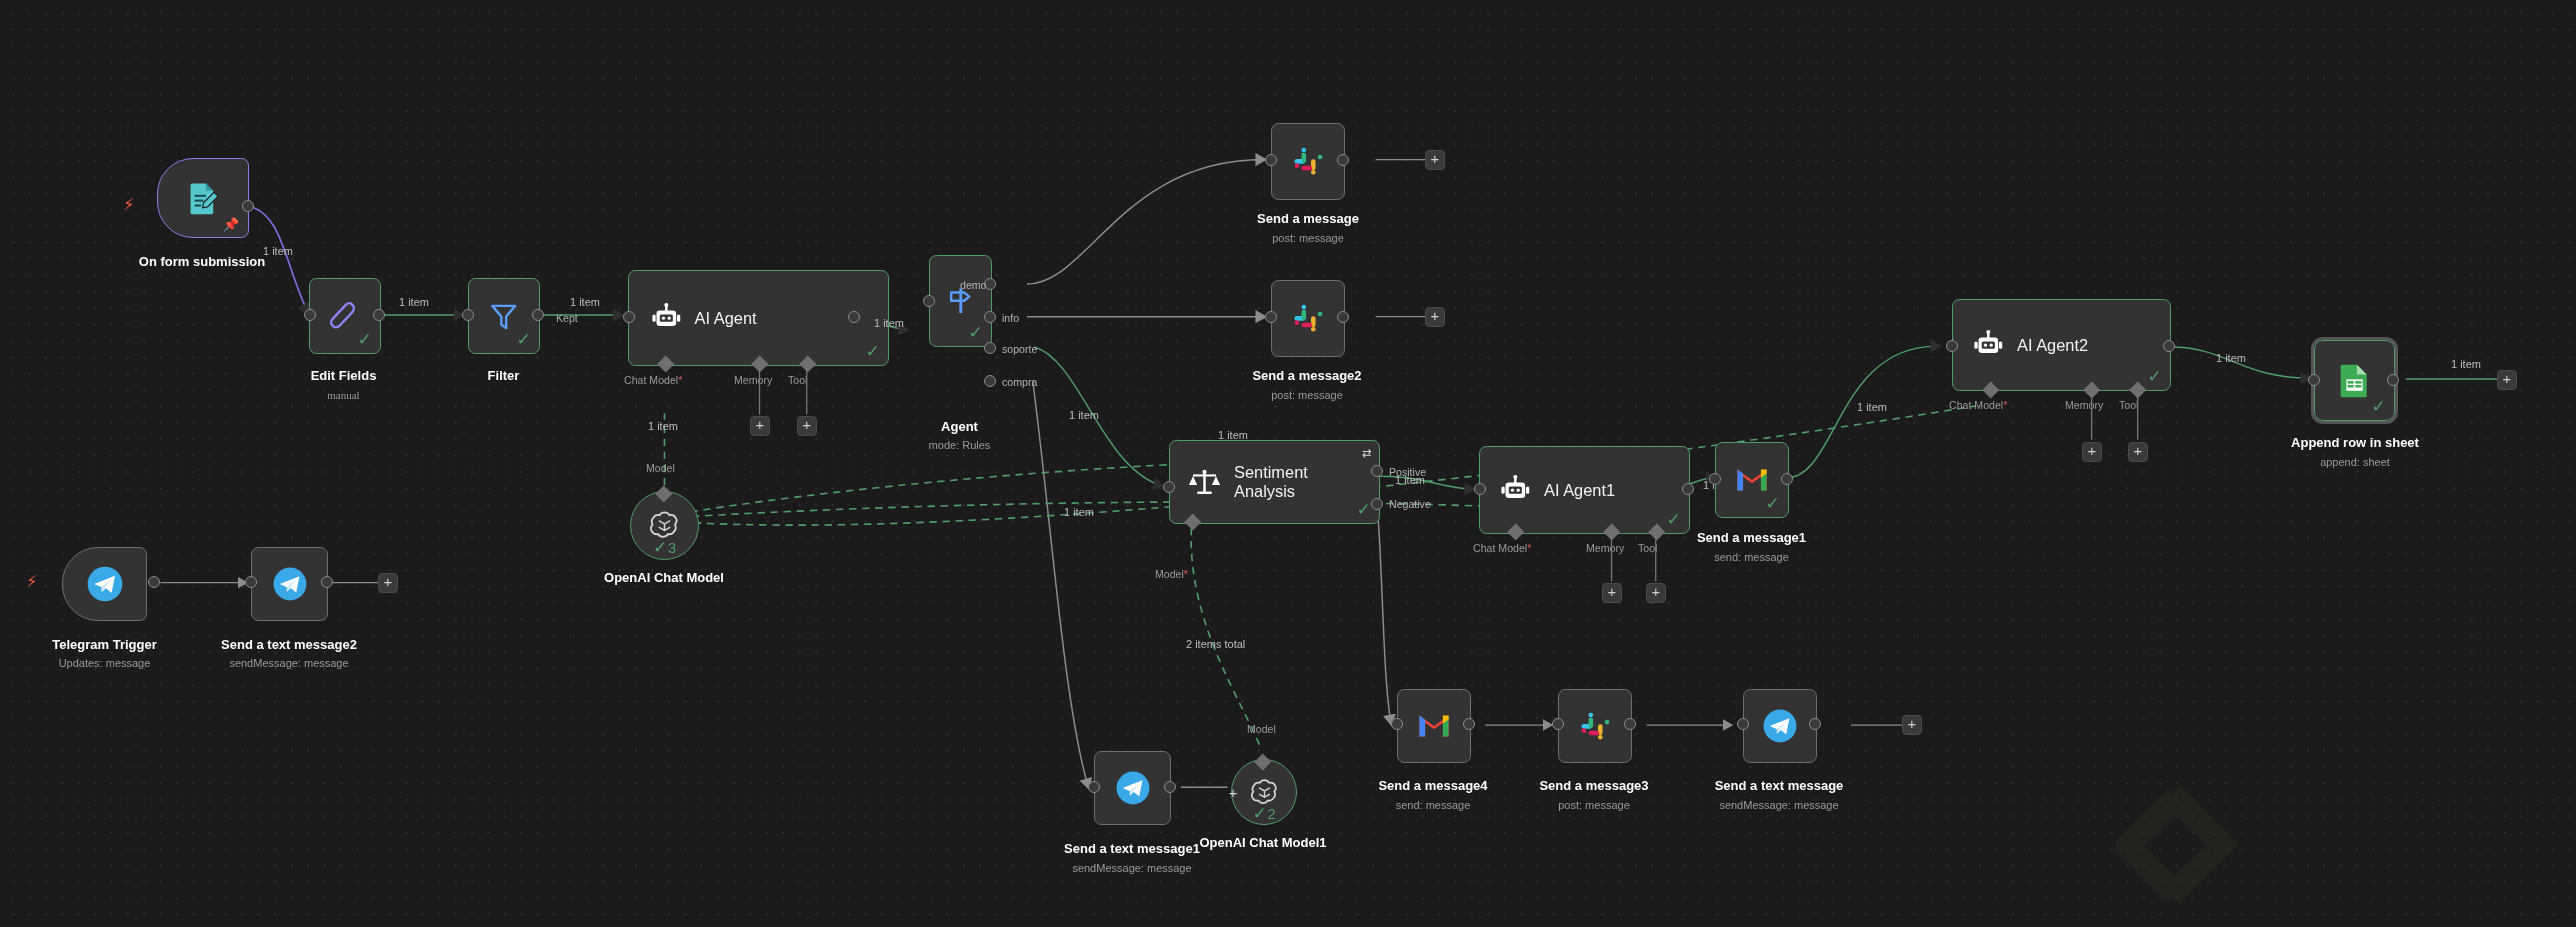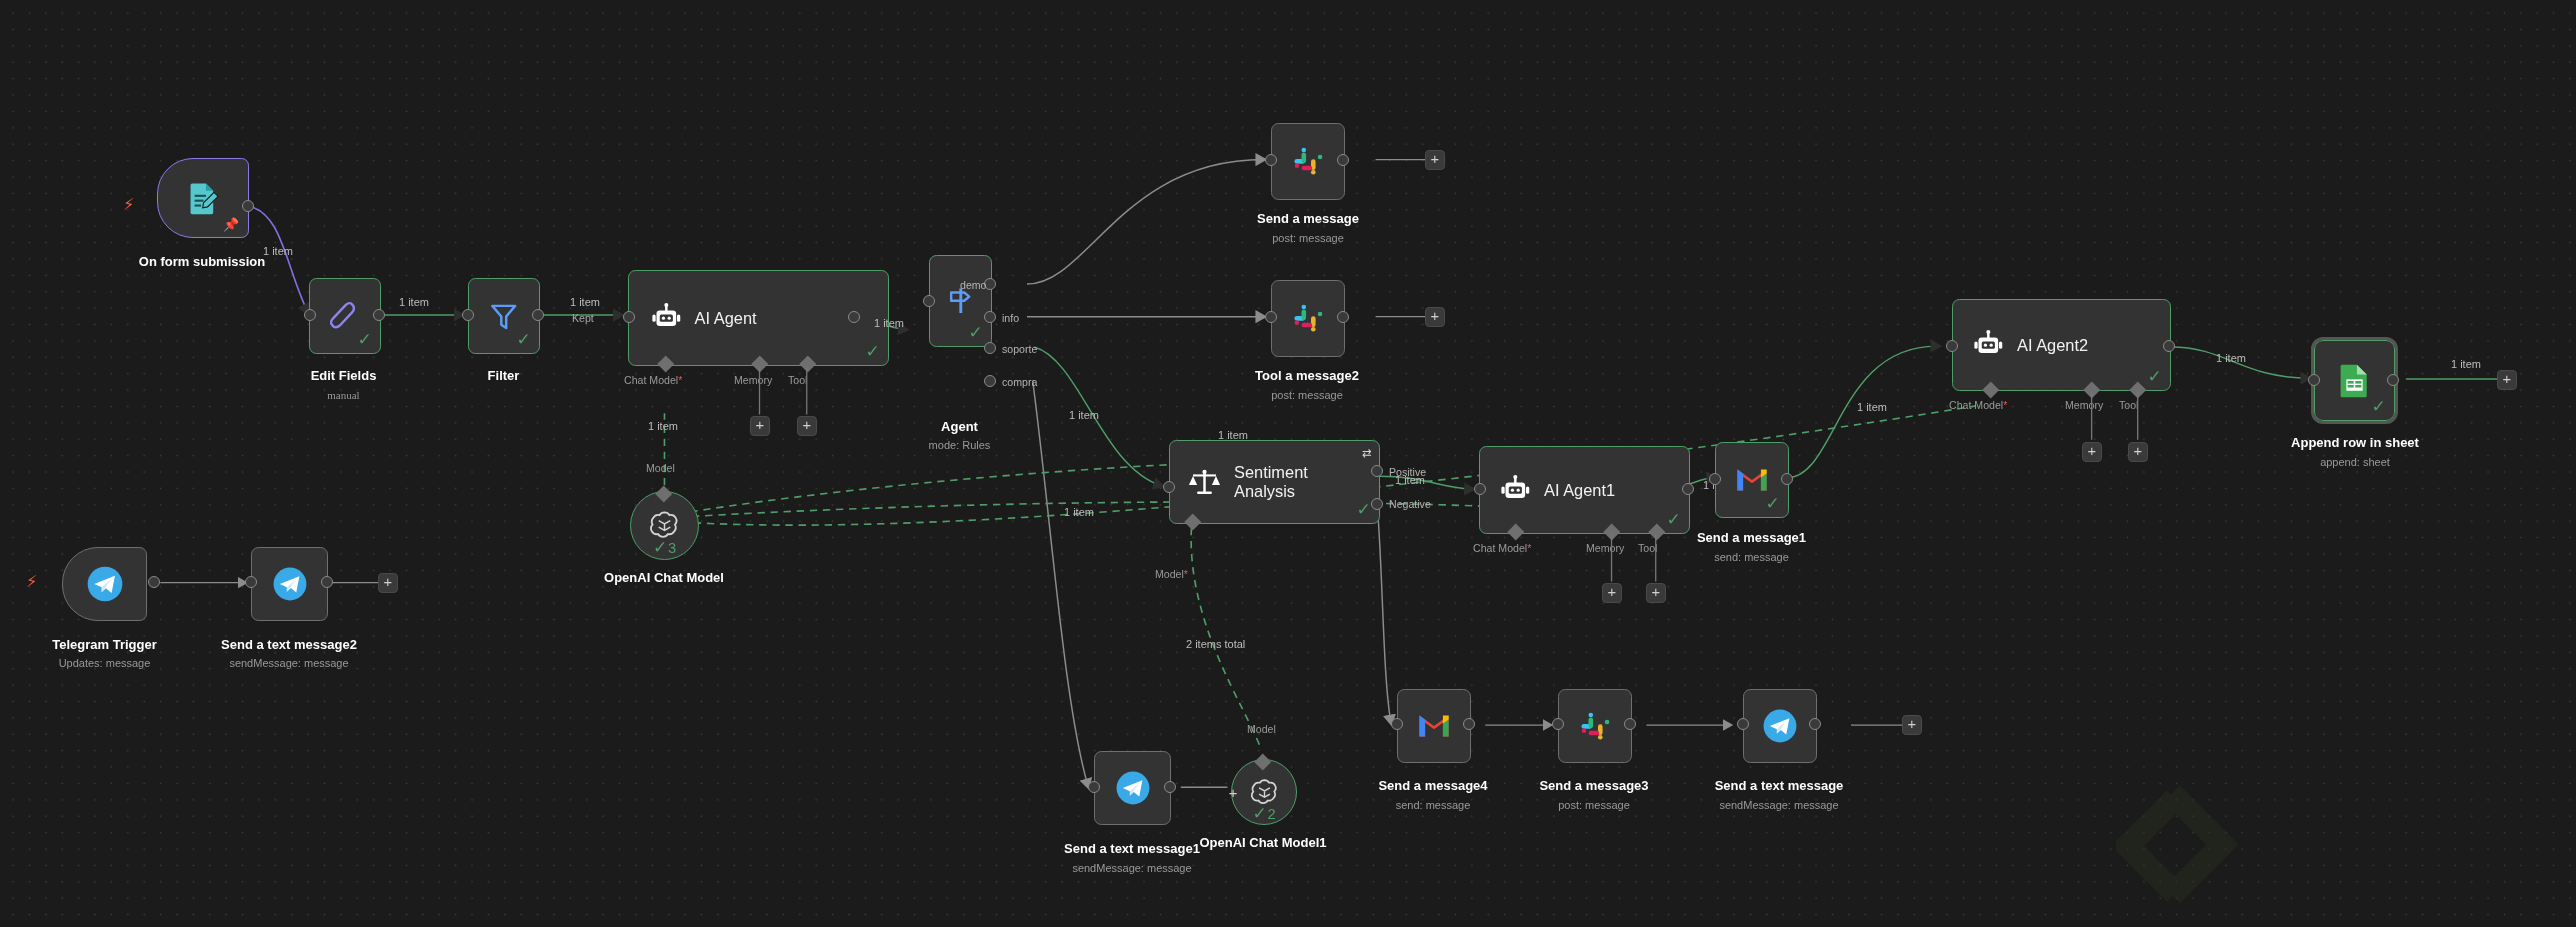--- a/index.html
+++ b/index.html
@@ -184,21 +184,21 @@
           <path d="M4 6 h28 l-11 13 v14 l-6 -4 v-10 z" fill="none" stroke="#5b9df9" stroke-width="3" stroke-linejoin="round"></path>
         </svg>
       </span>
       <span class="check">✓</span>
     </div>
   </div>
   <div class="port" style="left:462px;top:309px;"></div>
   <div class="port" style="left:532px;top:309px;"></div>
   <div class="caption" style="left:442px;top:368px;width:123px;">Filter</div>
   <div class="itemlabel" style="left:570px;top:296px;">1 item</div>
-  <div class="elabel" style="left:572px;top:312px;">Kept</div>
+  <div class="elabel" style="left:556px;top:312px;">Kept</div>
 
   <div class="node" style="left:628px;top:270px;width:259px;height:94px;">
     <div class="nbox ok wide">
       <span class="icon" style="margin-left:19.6px;">
         <svg width="33" height="29.5" viewBox="0 0 40 36">
           <rect x="9" y="9" width="24" height="19" rx="4" fill="#fff"></rect>
           <rect x="13" y="14" width="16" height="9" rx="2" fill="#333"></rect>
           <circle cx="17.5" cy="18.5" r="2" fill="#fff"></circle>
             <circle cx="24.5" cy="18.5" r="2" fill="#fff"></circle>
           <rect x="19.5" y="2" width="3" height="8" fill="#fff"></rect>
@@ -288,21 +288,21 @@
           <circle cx="34" cy="14.5" r="2.8" fill="#2eb67d"></circle>
           <circle cx="25.8" cy="33" r="2.8" fill="#ecb22e"></circle>
           <circle cx="14.3" cy="6" r="2.8" fill="#36c5f0"></circle>
         </svg>
       </span>
     </div>
   </div>
   <div class="port" style="left:1265px;top:311px;"></div>
   <div class="port" style="left:1337px;top:311px;"></div>
   <div class="plusbtn" style="left:1425px;top:307px;">+</div>
-  <div class="caption" style="left:1227px;top:368px;width:160px;">Tool a message2</div>
+  <div class="caption" style="left:1227px;top:368px;width:160px;">Send a message2</div>
   <div class="subcaption" style="left:1227px;top:389px;width:160px;">post: message</div>
 
   <div class="node" style="left:1169px;top:440px;width:209px;height:82px;">
     <div class="nbox ok wide">
       <span class="icon" style="margin-left:18px;">
         <svg width="33" height="29.5" viewBox="0 0 40 36">
           <rect x="18.5" y="4" width="3" height="27" fill="#fff"></rect>
           <rect x="11" y="30" width="18" height="3" rx="1.2" fill="#fff"></rect>
           <rect x="6" y="9" width="28" height="2.6" fill="#fff"></rect>
           <circle cx="20" cy="6" r="2.6" fill="#fff"></circle>

